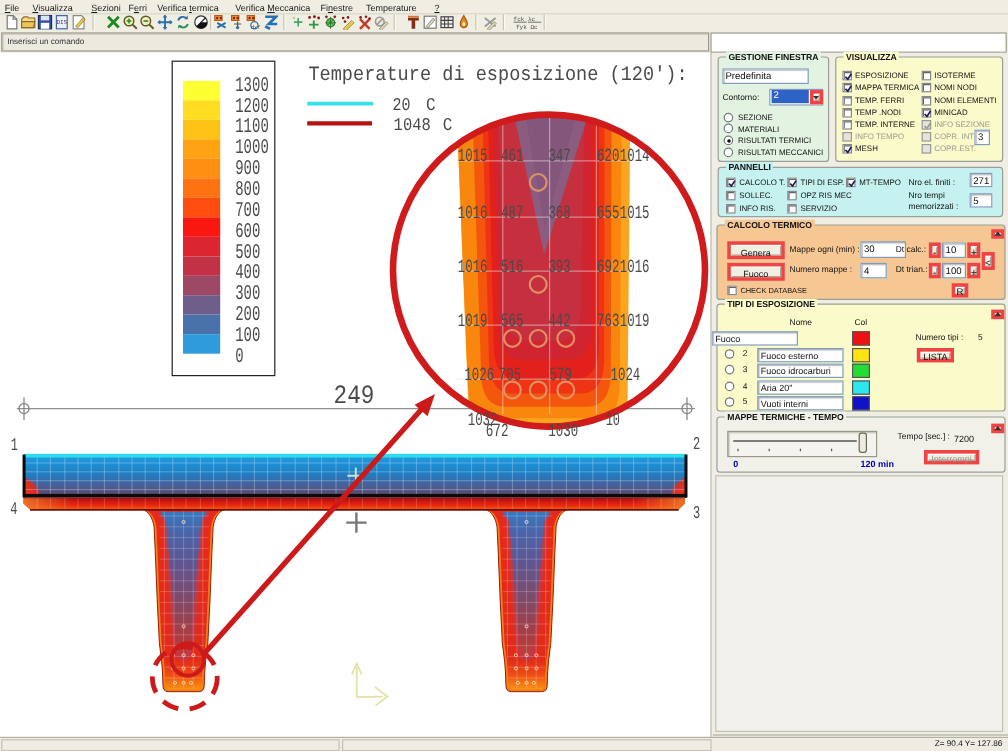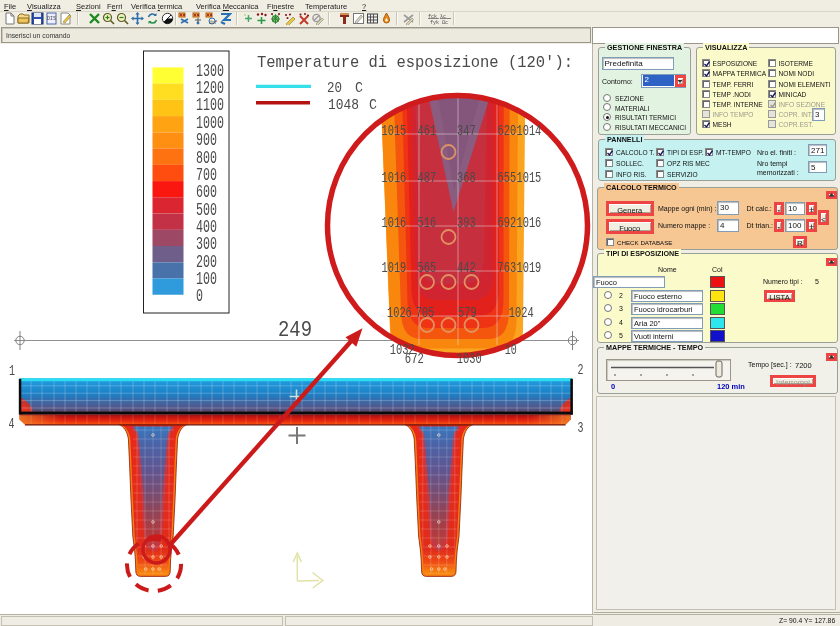--- a/index.html
+++ b/index.html
@@ -500,21 +500,21 @@
 <div class="inp" style="left:808px;top:160.5px;width:19px;height:12px;font-size:8px">5</div>
 <div class="gb" style="left:597px;top:187px;width:241px;height:63px;background:#F6C693"></div>
     <div class="gbt" style="left:604px;top:183px;background:#F6C693">CALCOLO TERMICO</div>
 <div class="btn" style="left:826px;top:191px;width:11px;height:8px"></div>
     <svg class="abs" style="left:826px;top:191px" width="11" height="8" viewBox="0 0 11 8">
       <path d="M5.5 2L2.5 5.5h6z" fill="#333"></path>
     </svg>
 <div class="btn" style="left:606px;top:201px;width:47.5px;height:15px;font-size:7.5px;line-height:13px">Genera mesh</div>
 <div class="btn" style="left:606px;top:218.5px;width:47.5px;height:15px;font-size:7.5px;line-height:13px">Fuoco</div>
 <div class="lab" style="left:658px;top:204.5px;font-size:7px">Mappe ogni (min) :</div>
-<div class="inp" style="left:717px;top:201px;width:22px;height:13.5px;font-size:8px">30</div>
+<div class="inp" style="left:717px;top:201px;width:38px;height:13.5px;font-size:8px">30</div>
 <div class="lab" style="left:746.5px;top:204.5px;font-size:7px">Dt calc.: </div>
 <div class="btn" style="left:773.5px;top:201.5px;width:10.5px;height:13px;font-size:9px;line-height:11px">-</div>
 <div class="inp" style="left:785px;top:201.5px;width:20px;height:13px;font-size:8px">10</div>
 <div class="btn" style="left:806px;top:201.5px;width:10.5px;height:13px;font-size:9px;line-height:11px">+</div>
 <div class="btn" style="left:817.5px;top:209.5px;width:11.5px;height:15px;font-size:8px;line-height:13px">&lt;</div>
 <div class="lab" style="left:658px;top:222px;font-size:7px">Numero mappe :</div>
 <div class="inp" style="left:717px;top:218.5px;width:22px;height:13.5px;font-size:8px">4</div>
 <div class="lab" style="left:746.5px;top:222px;font-size:7px">Dt trian.:</div>
 <div class="btn" style="left:773.5px;top:219px;width:10.5px;height:13px;font-size:9px;line-height:11px">-</div>
 <div class="inp" style="left:785px;top:219px;width:20px;height:13px;font-size:8px">100</div>

